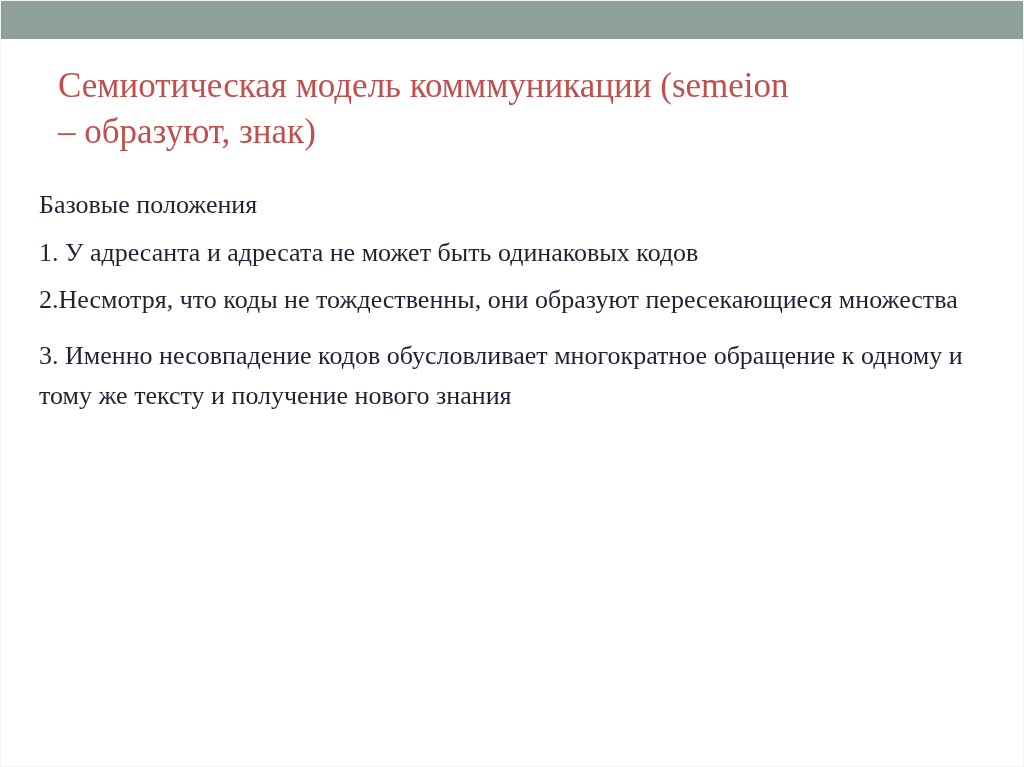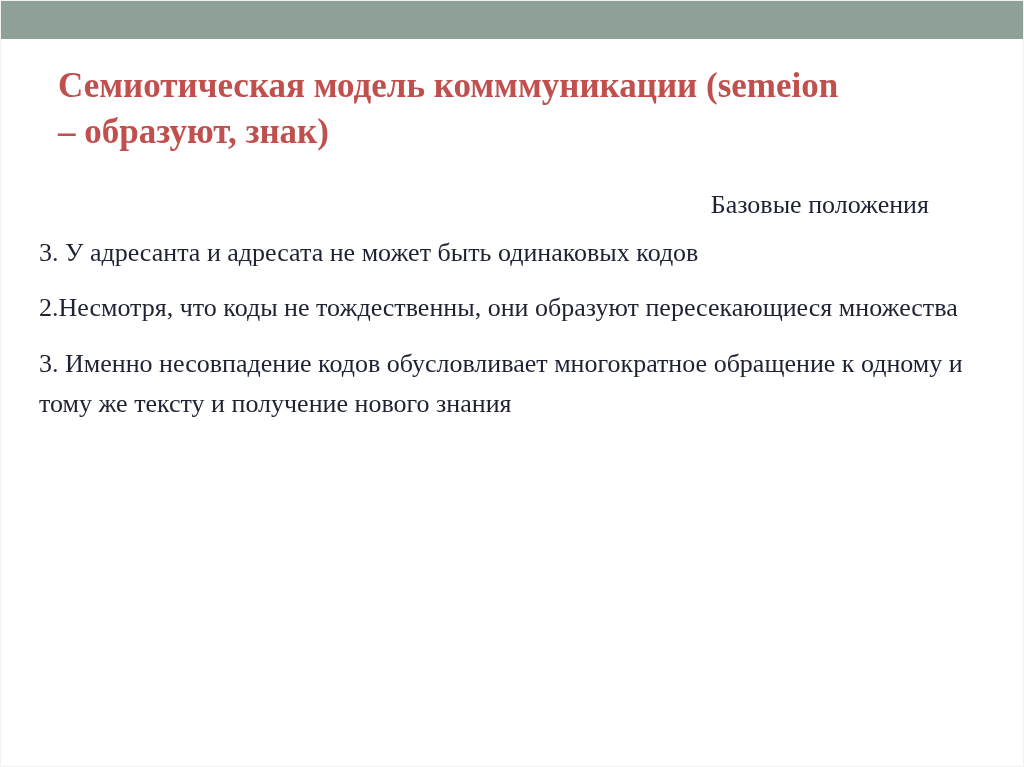--- a/index.html
+++ b/index.html
@@ -28,60 +28,60 @@
   #title-block {
     position: absolute;
     left: 57px;
     top: 62px;
     width: 900px;
   }
   #title-block .title-line {
     color: #c0504d;
     font-size: 35px;
     line-height: 46px;
-    font-weight: bold;
+    font-weight: normal;
     letter-spacing: 0px;
     white-space: nowrap;
   }
   #body-block {
     position: absolute;
     left: 38px;
     top: 186px;
     width: 950px;
     color: #1f2233;
   }
   .subtitle {
-    text-align: right;
+    text-align: left;
     font-size: 26px;
     line-height: 36px;
     padding-right: 60px;
   }
   .bullet {
     font-size: 26px;
     line-height: 40px;
     text-align: left;
     margin-top: 6px;
     max-width: 925px;
   }
   .bullet.b1 { margin-top: 10px; }
-  .bullet.b2 { margin-top: 15px; }
+  .bullet.b2 { margin-top: 7px; }
   .bullet.b3 { margin-top: 16px; }
 </style>
 </head>
 <body>
 
 <div id="slide">
 
   <div id="top-banner"></div>
 
   <div id="title-block">
     <div class="title-line">Семиотическая модель комммуникации (semeion</div>
     <div class="title-line">– образуют, знак)</div>
   </div>
 
   <div id="body-block">
     <div class="subtitle">Базовые положения</div>
-    <div class="bullet b1">3. У адресанта и адресата не может быть одинаковых кодов</div>
+    <div class="bullet b1">1. У адресанта и адресата не может быть одинаковых кодов</div>
     <div class="bullet b2">2.Несмотря, что коды не тождественны, они образуют пересекающиеся множества</div>
     <div class="bullet b3">3. Именно несовпадение кодов обусловливает многократное обращение к одному и тому же тексту и получение нового знания</div>
   </div>
 
 </div>
 
 </body></html>

